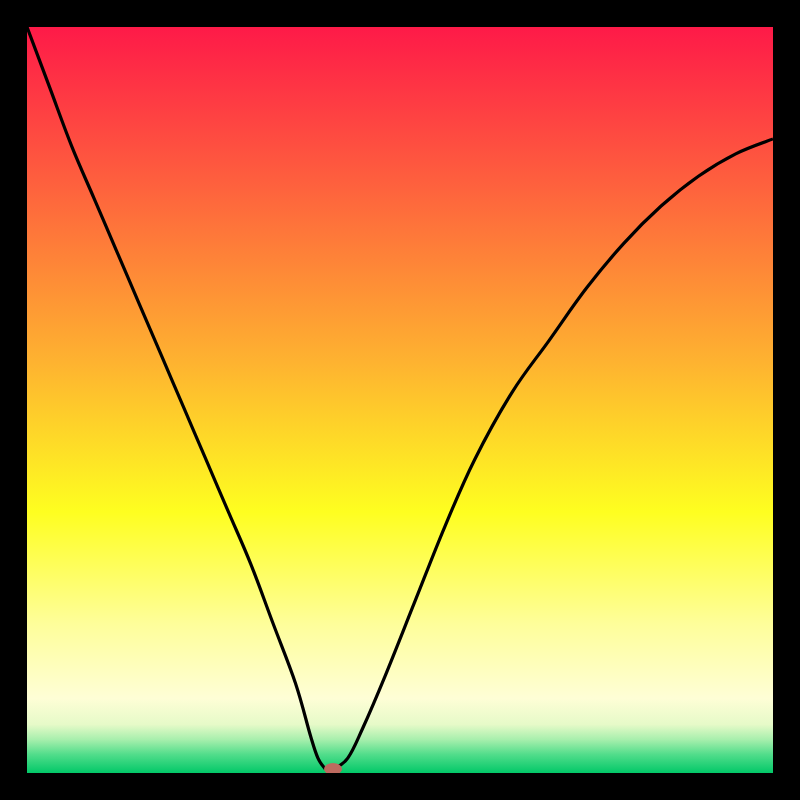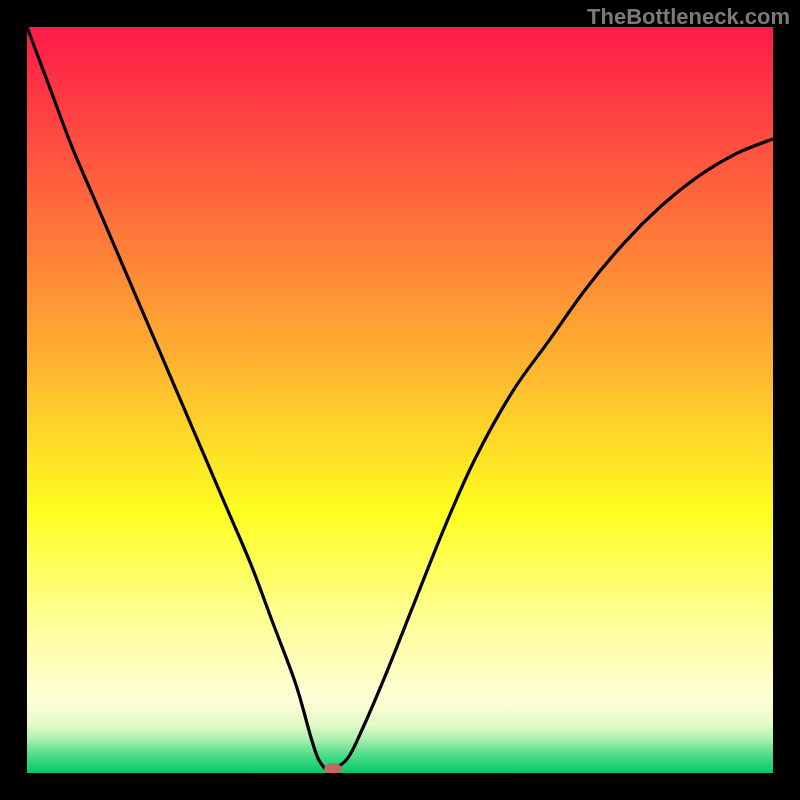--- a/index.html
+++ b/index.html
@@ -51,21 +51,20 @@
     height: 12px;
     background: #bd6a5f;
     border-radius: 50%;
     transform: translate(-50%, -50%);
   }
 </style>
 </head>
 <body>
 
 <div class="chart-container">
-  <div class="watermark">TheBottleneck.com</div>
   <div class="plot-area">
     <svg class="gradient-bg" viewBox="0 0 746 746" preserveAspectRatio="none">
       <defs>
         <linearGradient id="bg-grad" x1="0" y1="0" x2="0" y2="1">
             <stop offset="0%" stop-color="#fe1a48"></stop>
             <stop offset="20%" stop-color="#fe5d3e"></stop>
             <stop offset="45%" stop-color="#feb330"></stop>
             <stop offset="65%" stop-color="#fefe20"></stop>
             <stop offset="80%" stop-color="#fefe9a"></stop>
             <stop offset="90%" stop-color="#fefed6"></stop>

